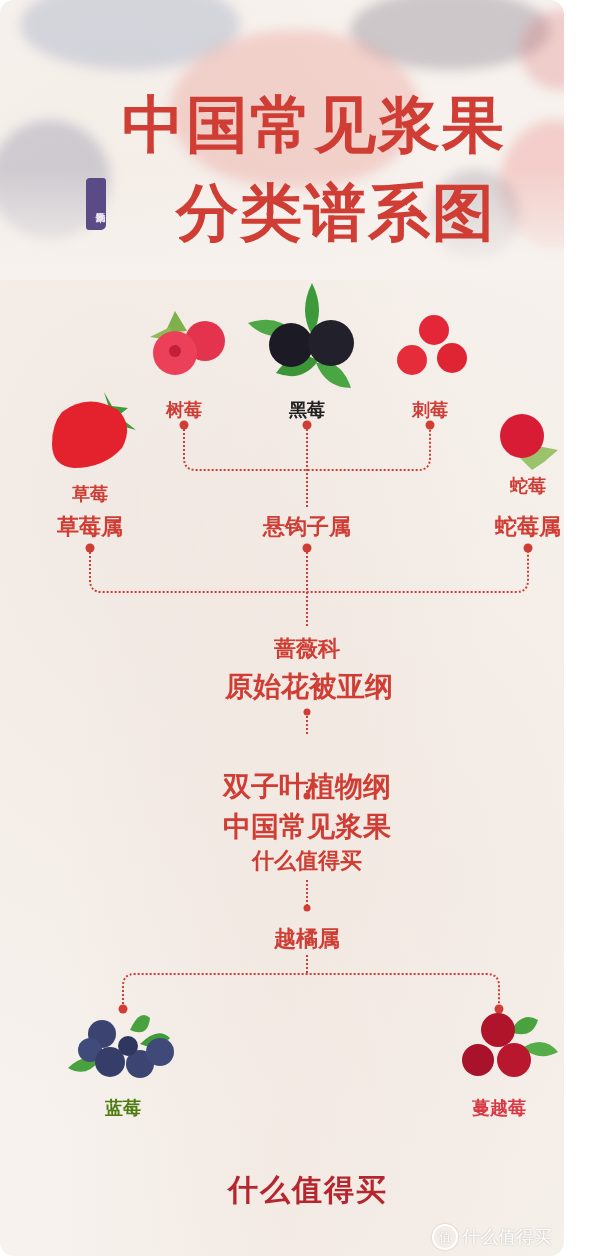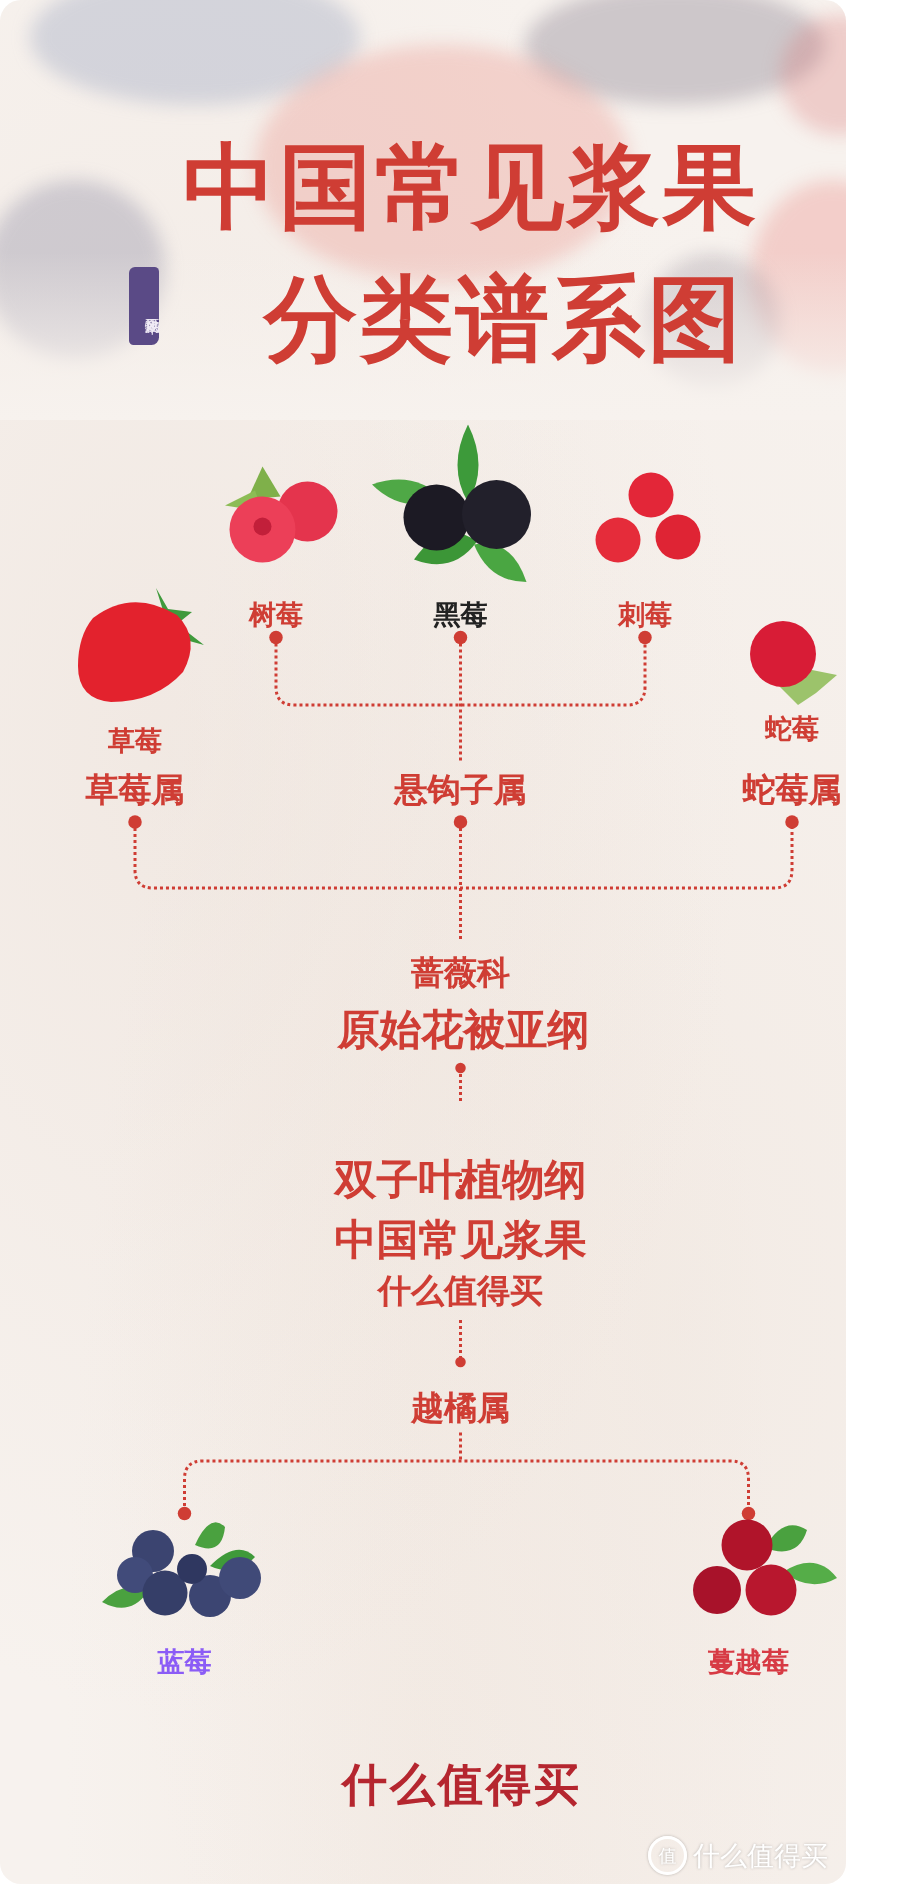--- a/index.html
+++ b/index.html
@@ -42,21 +42,21 @@
   }
   .label {
     position: absolute; text-align: center; color: #cf3d34; font-weight: bold;
     white-space: nowrap; transform: translateX(-50%);
   }
   .s16 { font-size: 18px; }
   .s18 { font-size: 22px; }
   .s22 { font-size: 28px; }
   .s28 { font-size: 28px; margin-top: 30px; }
   .dark { color: #222; }
-  .purple { color: #8b5cf6; }
+  .purple { color: #4d7c0f; }
   .crimson { color: #d73a44; text-align: center; }
   svg.lines { position: absolute; left: 0; top: 0; }
   .fruit { position: absolute; }
   .footer-brand {
     position: absolute; left: 228px; top: 1170px; font-size: 30px; font-weight: bold;
     color: #b5262f; letter-spacing: 2px;
   }
   .watermark {
     position: absolute; right: 12px; top: 1224px; font-size: 18px; color: #ffffff;
     text-shadow: 0 0 2px rgba(0,0,0,0.25); display: flex; align-items: center; gap: 4px;

